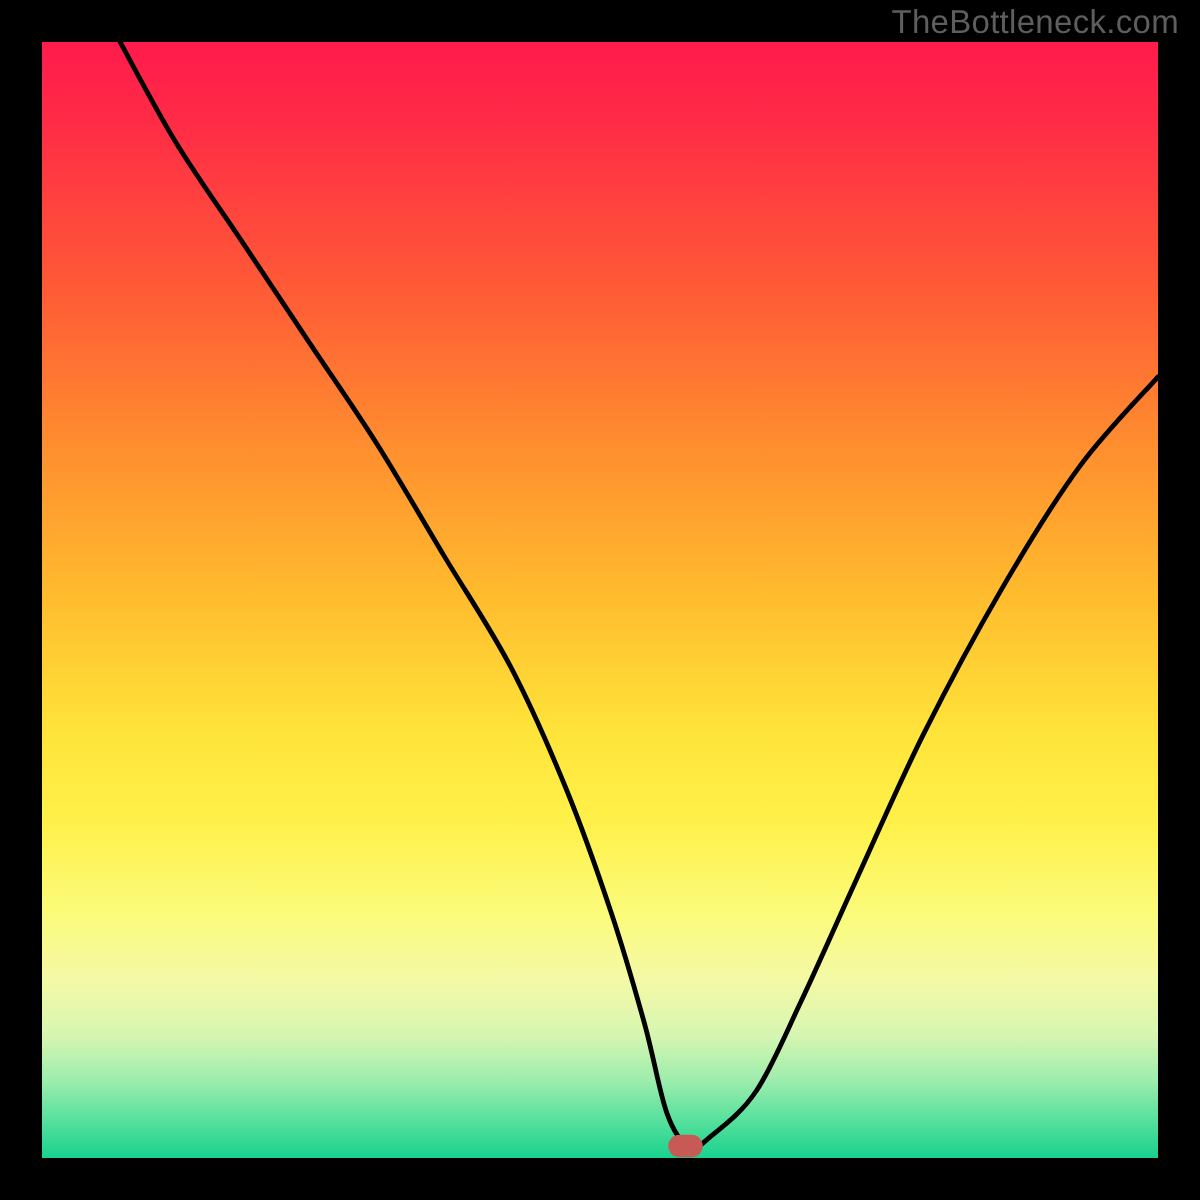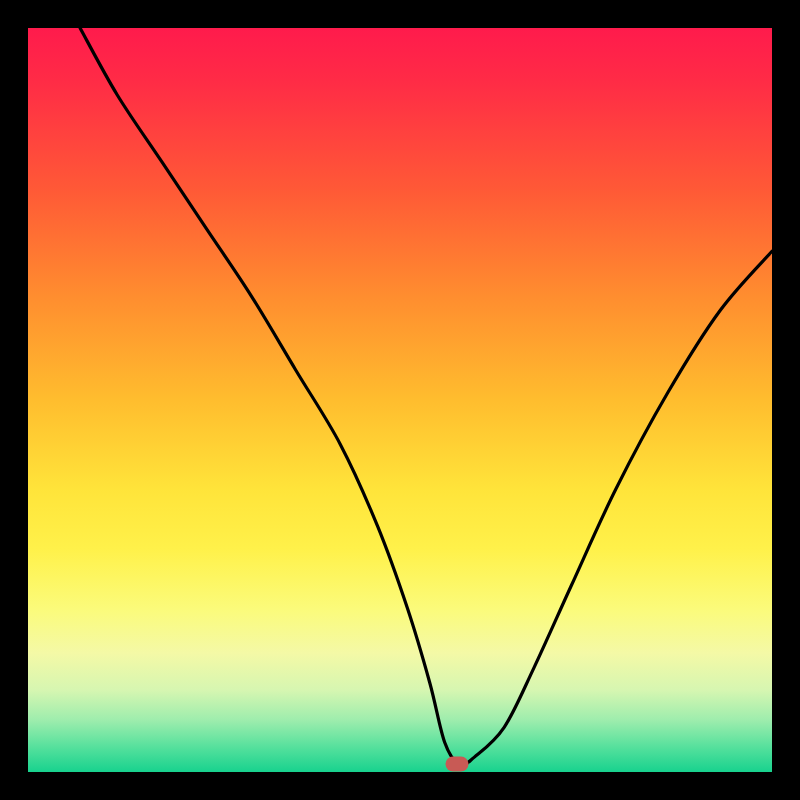--- a/index.html
+++ b/index.html
@@ -67,20 +67,21 @@
     border-radius: 8px;
     transform: translate(-50%, -50%);
     z-index: 5;
   }
 </style>
 </head>
 <body>
 
 <div class="frame">
 
+  <div class="watermark">TheBottleneck.com</div>
 
   <div class="plot-area">
     <div class="gradient"></div>
 
     <svg class="curve" viewBox="0 0 744 744" preserveAspectRatio="none">
       <path id="curve-path" d="M 52.080000000000005 0 C 58.28 11.16, 75.64 44.64, 89.28 66.96 C 102.92 89.28, 119.04 111.60, 133.92 133.92 C 148.80 156.24, 163.68 178.56, 178.56 200.88 C 193.44 223.20, 208.32 244.28, 223.20 267.84 C 238.08 291.40, 252.96 317.44, 267.84 342.24 C 282.72 367.04, 298.84 390.60, 312.48 416.64 C 326.12 442.68, 338.52 471.20, 349.68 498.48 C 360.84 525.76, 370.76 554.28, 379.44 580.32 C 388.12 606.36, 395.56 632.40, 401.76 654.72 C 407.96 677.04, 411.68 700.60, 416.64 714.24 C 421.60 727.88, 426.56 734.08, 431.52 736.56 C 436.48 739.04, 438.96 735.32, 446.40 729.12 C 453.84 722.92, 466.24 714.24, 476.16 699.36 C 486.08 684.48, 494.76 663.40, 505.92 639.84 C 517.08 616.28, 529.48 587.76, 543.12 558.00 C 556.76 528.24, 571.64 493.52, 587.76 461.28 C 603.88 429.04, 622.48 394.32, 639.84 364.56 C 657.20 334.80, 674.56 306.28, 691.92 282.72 C 709.28 259.16, 735.32 233.12, 744.00 223.20" fill="none" stroke="#000" stroke-width="3.2" stroke-linecap="round"></path>
     </svg>
 
     <div class="marker" id="marker" style="left: 429px; top: 736px;"></div>
   </div>

